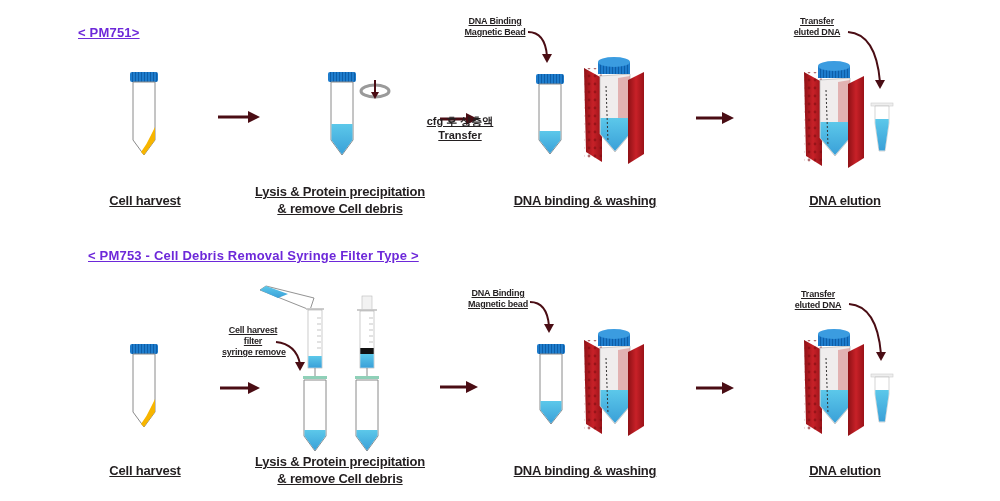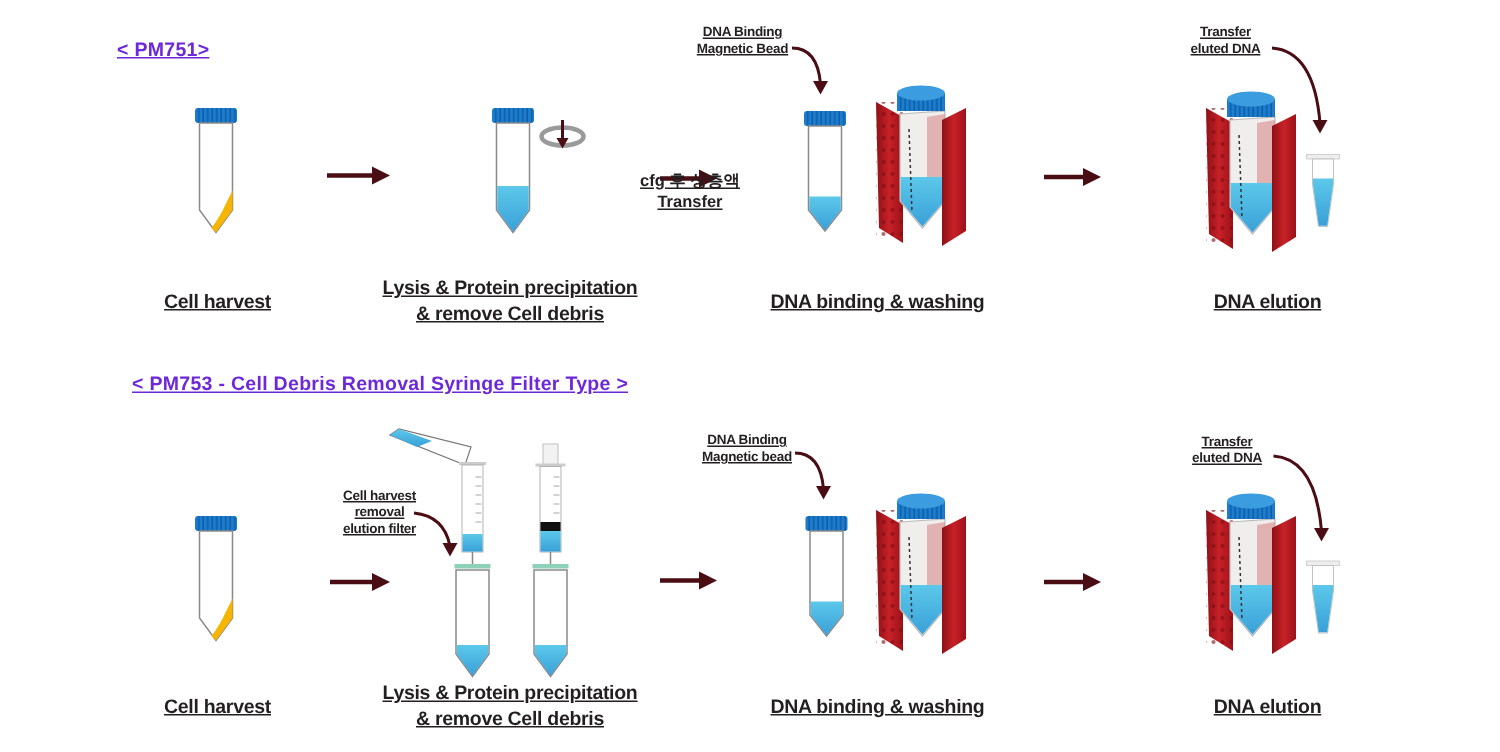--- a/index.html
+++ b/index.html
@@ -150,22 +150,22 @@
 <svg style="left:220px;top:382px" width="40" height="12">
   <line x1="0" y1="6" x2="30" y2="6" stroke="#4a0d14" stroke-width="3"></line>
   <path d="M28,0 L40,6 L28,12 Z" fill="#4a0d14"></path>
 </svg>
 <div class="abs step-label" style="left:100px;top:462px;width:90px">
   <div>Cell harvest</div>
 </div>
 
 <div class="abs note" style="left:222px;top:325px;width:62px">
   <div>Cell harvest</div>
-  <div>removal</div>
-  <div>elution filter</div>
+  <div>filter</div>
+  <div>syringe remove</div>
 </div>
 <svg style="left:274px;top:340px" width="32" height="34">
   <path d="M2,2 Q22,4 26,24" fill="none" stroke="#4a0d14" stroke-width="2"></path>
   <path d="M21,22 L26,31 L31,22 Z" fill="#4a0d14"></path>
 </svg>
 <svg style="left:258px;top:284px" width="60" height="36">
   <path d="M2,6 L8,2 L56,14 L52,26 Z" fill="#fff" stroke="#777" stroke-width="0.8"></path>
   <path d="M2,6 L8,2 L30,10 L20,14 Z" fill="url(#liq)"></path>
   <path d="M52,26 L56,30" stroke="#56c2e6" stroke-width="3"></path>
 </svg>

